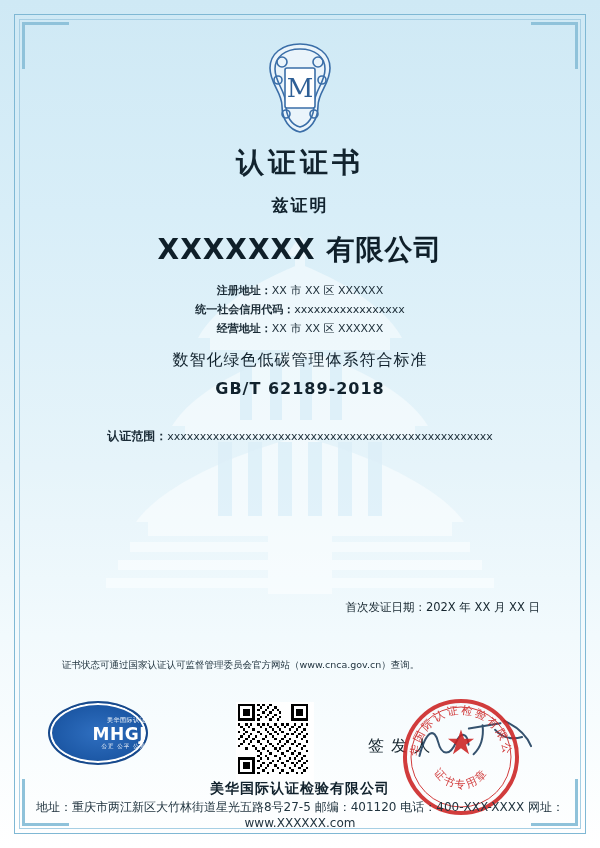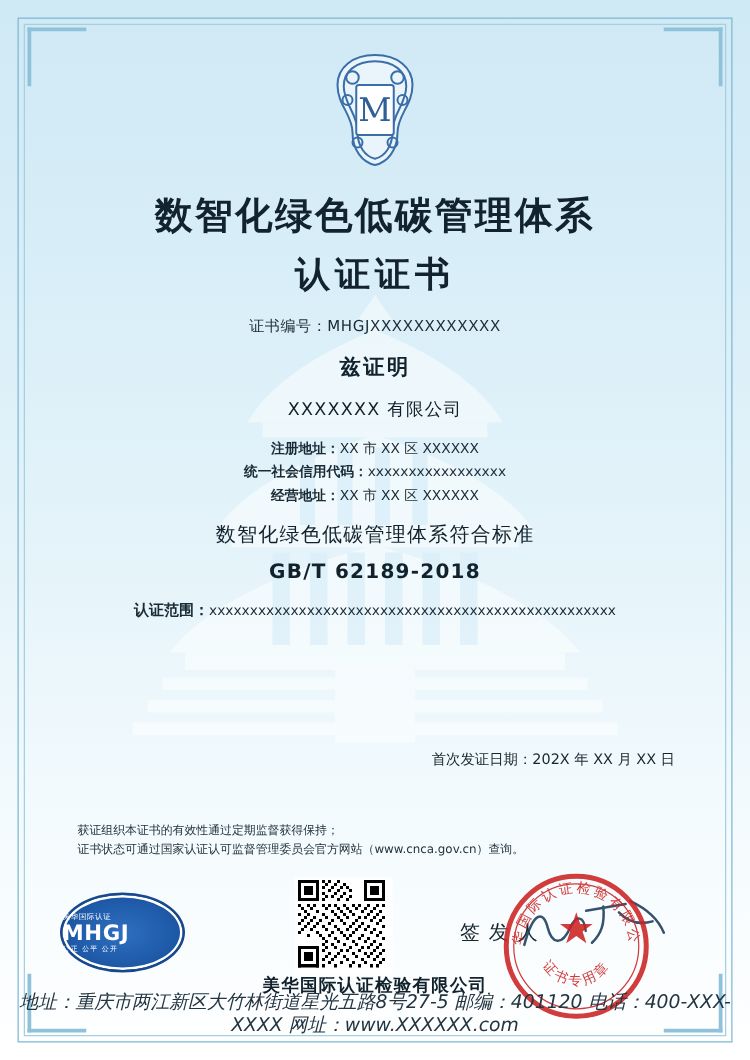--- a/index.html
+++ b/index.html
@@ -97,22 +97,22 @@
   .hereby {
     margin-top: 12px;
     font-size: 17px;
     font-weight: bold;
     letter-spacing: 2px;
     color: #12232e;
     text-align: center;
   }
   .company {
     margin-top: 14px;
-    font-size: 14px;
-    font-weight: normal;
+    font-size: 28px;
+    font-weight: bold;
     letter-spacing: 1px;
     color: #0f1f29;
   }
   .info-block {
     margin-top: 12px;
     font-size: 11px;
     line-height: 19px;
     color: #1a2b36;
   }
   .info-line .lbl { font-weight: bold; }
@@ -124,21 +124,21 @@
     color: #11222d;
   }
   .standard-code {
     margin-top: 8px;
     font-size: 16px;
     font-weight: bold;
     letter-spacing: 1px;
     color: #11222d;
   }
   .scope {
-    margin-top: 14px;
+    margin-top: 30px;
     font-size: 11px;
     color: #1a2b36;
     padding: 0 64px;
     line-height: 17px;
     text-align: center;
   }
   .scope .lbl { font-weight: bold; font-size: 12px; }
 
   .dates {
     position: absolute;
@@ -164,30 +164,30 @@
 
   .footer-row {
     position: absolute;
     left: 0; right: 0;
     top: 700px;
     height: 80px;
   }
   .mhgj-logo {
     position: absolute;
     left: 48px;
-    top: 14px;
+    top: 1px;
     width: 96px;
     height: 60px;
     border-radius: 50%/50%;
     background: radial-gradient(ellipse at center, #2f6fc0 0%, #1e5aa8 60%, #17498c 100%);
     border: 2px solid #17498c;
     color: #fff;
     display: flex;
     flex-direction: column;
-    align-items: flex-start;
+    align-items: flex-end;
     justify-content: center;
     box-shadow: inset 0 0 0 2px #ffffff;
   }
   .mhgj-logo .top-cn { font-size: 6px; letter-spacing: 0.5px; }
   .mhgj-logo .main { font-size: 17px; font-weight: bold; letter-spacing: 0.5px; line-height: 18px; }
   .mhgj-logo .bot-cn { font-size: 5.5px; letter-spacing: 1px; }
 
   .qr {
     position: absolute;
     left: 236px;
@@ -237,24 +237,23 @@
     font-size: 14px;
     font-weight: bold;
     color: #11222d;
     letter-spacing: 1px;
   }
   .address-bar {
     position: absolute;
     left: 0; right: 0;
     bottom: 18px;
     text-align: center;
-    font-size: 15px;
+    font-size: 12px;
     color: #223540;
     letter-spacing: 0;
-    font-style: italic;
   }
 </style>
 </head>
 <body>
 
 <div id="cert">
 
   <div class="frame-outer"></div>
   <div class="frame-inner"></div>
   <div class="corner tl"></div>
@@ -306,26 +305,22 @@
           <circle cx="26" cy="40" r="4"></circle>
           <circle cx="70" cy="40" r="4"></circle>
           <circle cx="34" cy="74" r="4"></circle>
           <circle cx="62" cy="74" r="4"></circle>
           <rect x="33" y="28" width="30" height="40" rx="2" fill="#ffffff"></rect>
         </g>
         <text x="48" y="57" text-anchor="middle" font-family="DejaVu Serif, Liberation Serif, serif" font-size="26" fill="#2e5f96">M</text>
       </svg>
     </div>
 
-    <div class="title">数智化绿色低碳管理体系</div>
     <div class="title2">认证证书</div>
 
-    <div class="cert-no">
-      <span>证书编号：</span><span>MHGJXXXXXXXXXXXX</span>
-    </div>
 
     <div class="hereby">兹证明</div>
 
     <div class="company">XXXXXXX 有限公司</div>
 
     <div class="info-block">
       <div class="info-line">
         <span class="lbl">注册地址：</span><span>XX 市 XX 区 XXXXXX</span>
       </div>
       <div class="info-line">
@@ -344,21 +339,20 @@
     </div>
   </div>
 
   <div class="dates">
     <div>
       <span class="lbl">首次发证日期：</span><span>202X 年 XX 月 XX 日</span>
     </div>
   </div>
 
   <div class="notes">
-    <div>获证组织本证书的有效性通过定期监督获得保持；</div>
     <div>证书状态可通过国家认证认可监督管理委员会官方网站（www.cnca.gov.cn）查询。</div>
   </div>
 
   <div class="footer-row">
 
     <div class="mhgj-logo">
       <div class="top-cn">美华国际认证</div>
       <div class="main">MHGJ</div>
       <div class="bot-cn">公正  公平  公开</div>
     </div>

